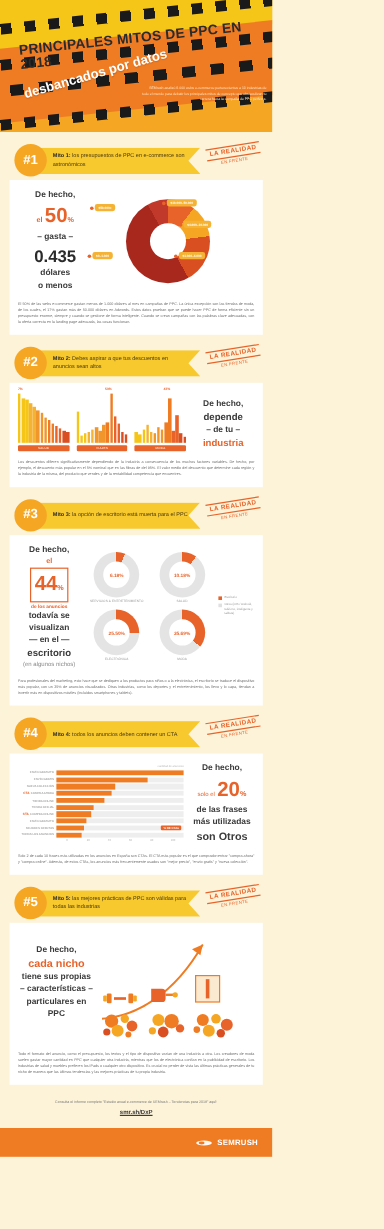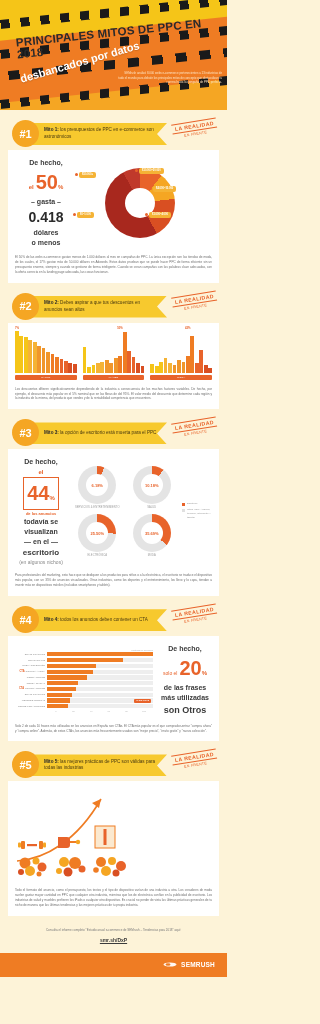--- a/index.html
+++ b/index.html
@@ -81,21 +81,21 @@
     letter-spacing: .4px;
     border-top: .8px solid #e8632a; border-bottom: .8px solid #e8632a;
     padding: 1px 3px;
   }
   .stamp-sub { font-size: 3.6px; color: #e8632a; letter-spacing: .3px; margin-top: .5px; }
 
   .card { background: #fff; padding: 8px 7px; }
 
   
   .hl { font-size: 7px; font-weight: bold; color: #3b3b3b; line-height: 1.45; text-align: center; }
-  .hl .big { font-size: 20px; color: #e8632a; }
+  .hl .big { font-size: 17px; color: #e8632a; }
   .hl .big2 { font-size: 14px; color: #2b2b2b; }
   .hl .sm { font-size: 6px; color: #e8632a; }
   .hl .mut { font-weight: normal; font-size: 5px; color: #8a8a8a; }
 
   .body-txt { font-size: 3.1px; line-height: 1.6; color: #6f6f6f; text-align: justify; margin-top: 7px; }
 
   
   .s1-row { display: flex; align-items: center; gap: 4px; }
   .s1-left { width: 62px; flex: none; }
   .s1-chart { position: relative; flex: 1; height: 86px; }
@@ -223,21 +223,21 @@
     </div>
   </div>
 
   <div class="card">
     <div class="s1-row">
       <div class="s1-left hl">
         <div>De hecho,</div>
         <div><span class="sm">el</span>
           <span class="big">50</span><span class="sm">%</span></div>
         <div>– gasta –</div>
-        <div class="big2">0.418</div>
+        <div class="big2">0.435</div>
         <div>dólares</div>
         <div>o menos</div>
       </div>
 
       <div class="s1-chart">
         <div class="donut-big" style="background: conic-gradient(#e8632a 0deg 38deg, #f5a623 38deg 83deg, #d94f22 83deg 151deg, #a8281e 151deg 331deg, #c0392b 331deg 360deg);"></div>
         <div class="donut-core">
           <span>PRESUPUESTOS</span>
           <span>DE PPC</span>
         </div>
@@ -325,20 +325,26 @@
               <div class="bar" style="height: 88%; background: rgb(239, 124, 35);"></div>
               <div class="bar" style="height: 24%; background: rgb(232, 99, 42);"></div>
               <div class="bar" style="height: 54%; background: rgb(232, 99, 42);"></div>
               <div class="bar" style="height: 18%; background: rgb(217, 79, 34);"></div>
               <div class="bar" style="height: 12%; background: rgb(217, 79, 34);"></div>
             </div>
           <div class="btag">MODA</div>
         </div>
       </div>
 
+      <div class="s2-right hl">
+        <div>De hecho,</div>
+        <div style="font-size:8px;">depende</div>
+        <div>– de tu –</div>
+        <div style="font-size:8px; color:#e8632a;">industria</div>
+      </div>
     </div>
     <div class="body-txt">Los descuentos difieren significativamente dependiendo de la industria a consecuencia de los muchos factores variables. De hecho, por ejemplo, el descuento más popular en el 5% nominal que en las fibras de del 95%. El valor medio del descuento que determine cada región y la industria de la misma, del producto que vendes y de la rentabilidad competencia que encuentres.</div>
   </div>
 </div>
 
 <div class="section">
   <div class="sec-head">
     <div class="badge">#3</div>
     <div class="ribbon">
       <div class="ribbon-txt">
@@ -523,20 +529,27 @@
       </div>
     </div>
     <div class="stamp">
       <div class="stamp-main">LA REALIDAD</div>
       <div class="stamp-sub">EN FRENTE</div>
     </div>
   </div>
 
   <div class="card">
     <div class="s5-row">
+      <div class="s5-left hl">
+        <div>De hecho,</div>
+        <div style="font-size:9px; color:#e8632a;">cada nicho</div>
+        <div>tiene sus propias</div>
+        <div>– características –</div>
+        <div>particulares en PPC</div>
+      </div>
 
       <div class="s5-art">
         <svg class="arrow-svg" width="100" height="92" viewBox="0 0 100 92">
           <path d="M2 72 C 30 70, 62 52, 86 10" stroke="#ef7c23" stroke-width="1.6" fill="none"></path>
           <path d="M86 10 l -9 4 l 7 5 z" fill="#ef7c23"></path>
         </svg>
 
         <div class="cluster" style="left:2px; bottom:4px;">
           <svg width="30" height="12" viewBox="0 0 30 12">
             <rect x="10" y="5" width="10" height="2.2" fill="#e8632a"></rect>

